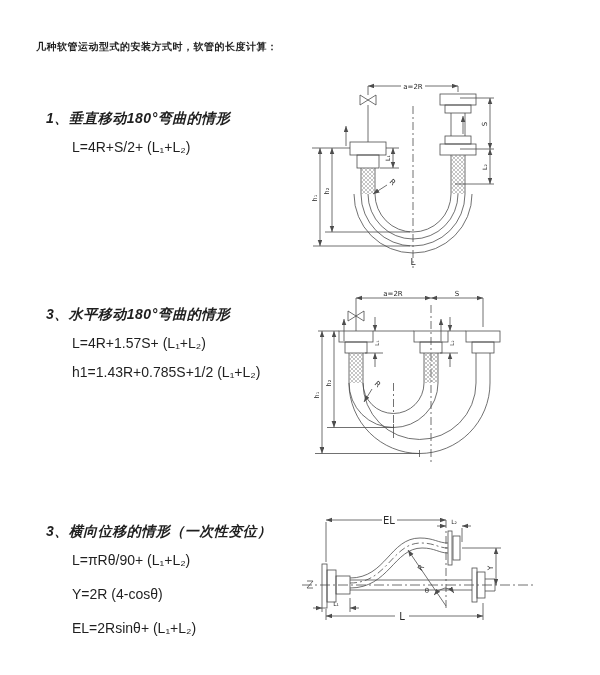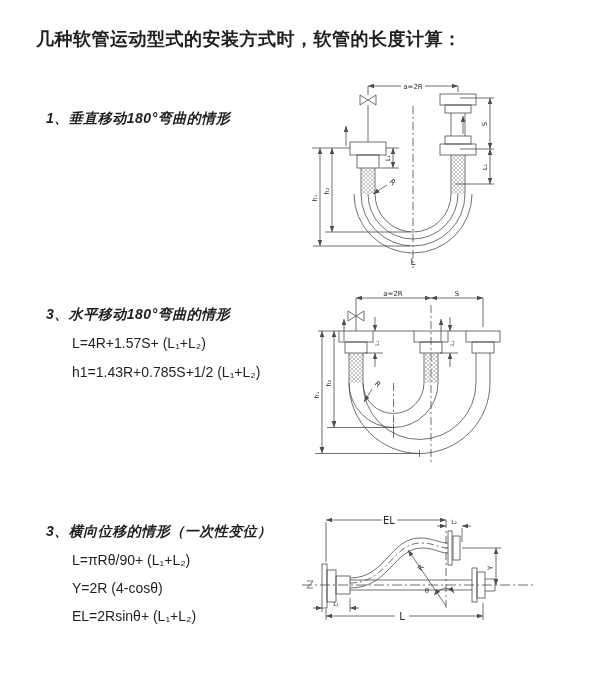--- a/index.html
+++ b/index.html
@@ -3,46 +3,47 @@
 <meta charset="utf-8">
 <style>
   * { margin:0; padding:0; box-sizing:border-box; }
   html,body { background:#fff; }
   body {
     width:600px; height:675px; position:relative; overflow:hidden;
     font-family:"Liberation Sans","DejaVu Sans",sans-serif;
     color:#1f1f1f;
   }
   .title {
-    position:absolute; left:36px; top:27px;
-    font-size:18px; font-weight:bold; letter-spacing:.5px;
+    position:absolute; left:36px; top:40px;
+    font-size:10px; font-weight:bold; letter-spacing:.5px;
   }
   .section { position:absolute; left:46px; }
   .sec1 { top:109px; }
   .sec2 { top:305px; }
   .sec3 { top:522px; }
   .heading { font-size:14px; font-weight:bold; line-height:18px; letter-spacing:.5px;font-style:italic; }
   .formulas { margin:6px 0 0 26px; }
   .formula { font-size:14px; line-height:29px; white-space:pre; }
-  .sec3 .formula { line-height:28px; }
+  .sec3 .formula { line-height:28px;margin-top:6px; }
   .diag { position:absolute; }
   .d1 { left:298px; top:70px; }
   .d2 { left:298px; top:283px; }
   .d3 { left:296px; top:498px; }
   svg .ln { stroke:#4d4d4d; stroke-width:.8; fill:none; }
   svg .tx { fill:#2a2a2a; stroke:none; font-family:"DejaVu Sans","Liberation Sans",sans-serif; }
 </style>
 </head>
 <body>
 
 <div class="title">几种软管运动型式的安装方式时，软管的长度计算：</div>
 
 <div class="section sec1">
   <div class="heading">1、垂直移动180°弯曲的情形</div>
   <div class="formulas">
+    <div class="formula">L=4R+S/2+ (L₁+L₂)</div>
   </div>
 </div>
 
 <svg class="diag d1" width="300" height="200" viewBox="0 0 300 200">
   <defs>
     <pattern id="h1p" width="4" height="4" patternUnits="userSpaceOnUse">
       <path d="M0,0 L4,4 M4,0 L0,4" stroke="#8a8a8a" stroke-width="0.5"></path>
     </pattern>
     <marker id="a1" markerWidth="9" markerHeight="7" refX="8" refY="3" orient="auto-start-reverse">
       <path d="M0,0 L8,3 L0,6 Z" fill="#4d4d4d"></path>

